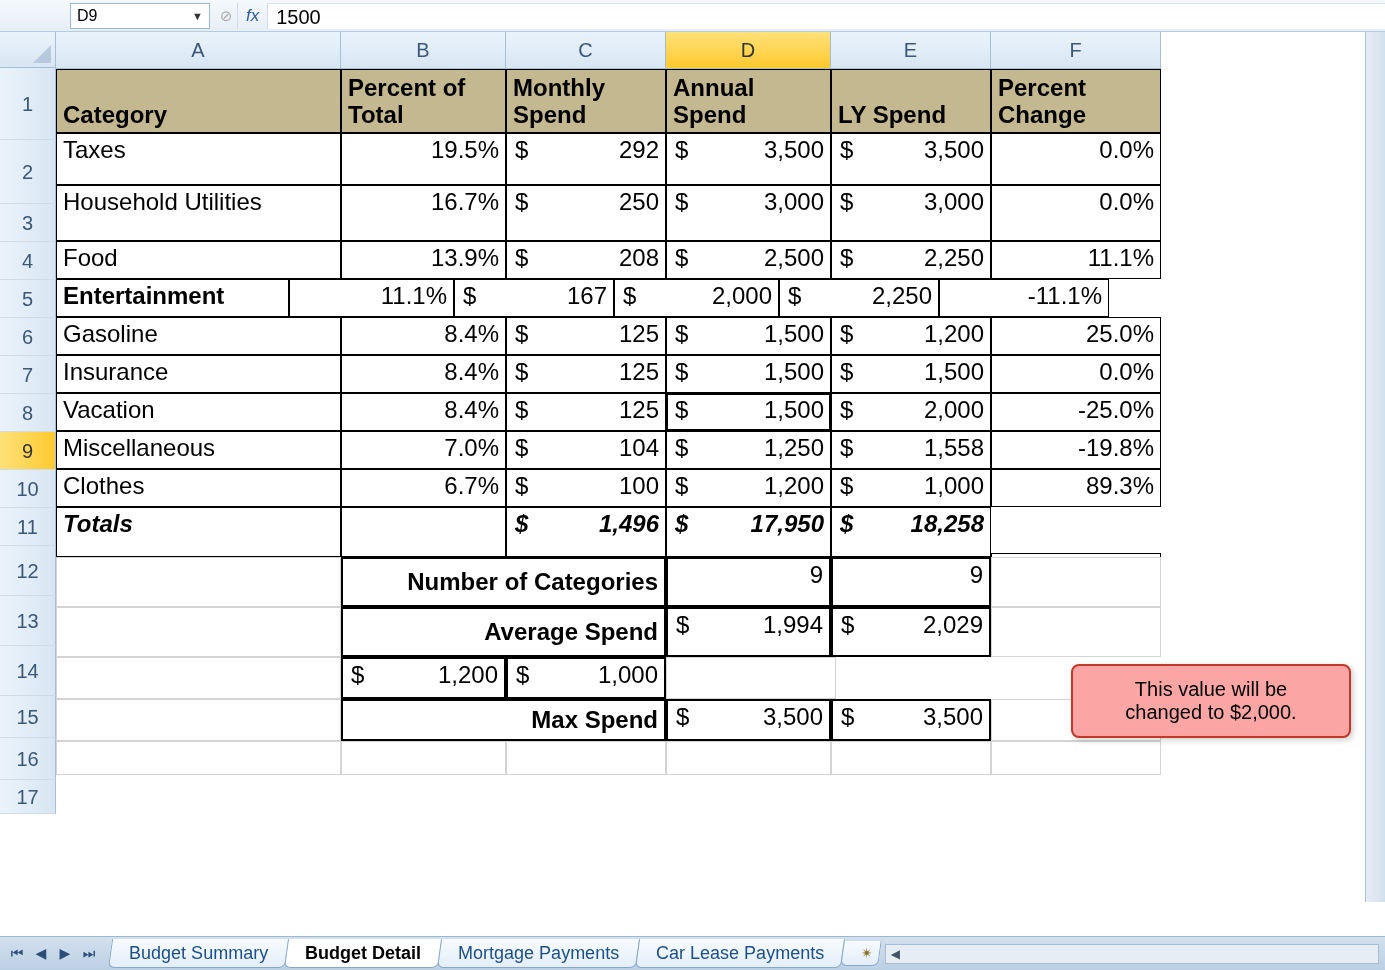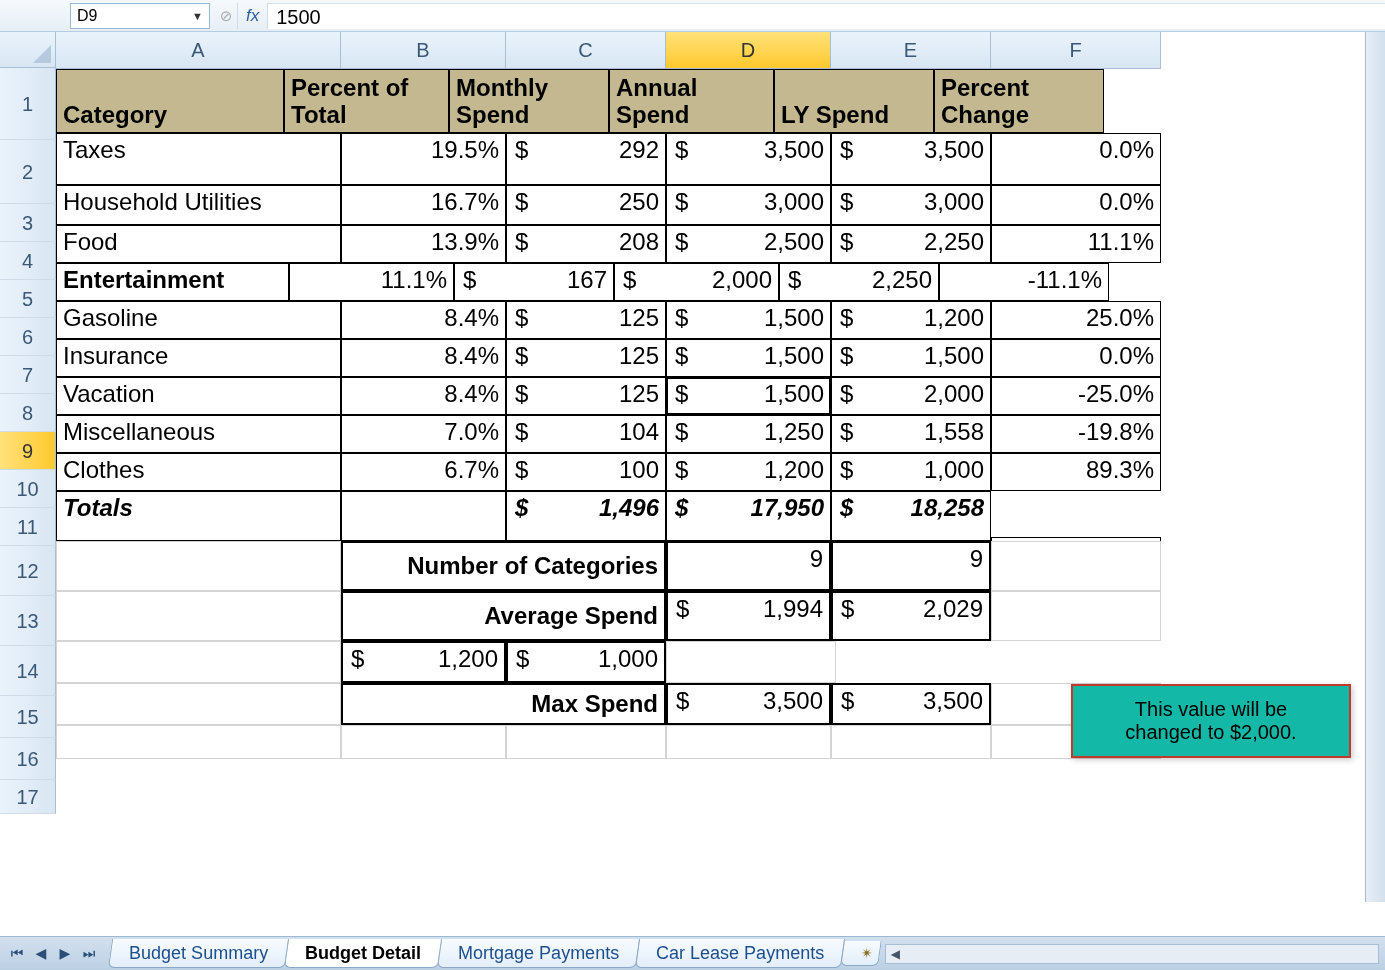--- a/index.html
+++ b/index.html
@@ -222,25 +222,25 @@
     height: 20px;
     background: #e6edf5;
     border: 1px solid #a8bed6;
     display:flex;
     align-items:center;
   }
   .hscroll .arrow { width:18px; text-align:center; color:#456; font-size:12px; }
   .callout {
     position: absolute;
     right: 34px;
-    top: 684px;
+    top: 664px;
     width: 280px;
-    background: #14b8a6;
+    background: #fca5a5;
     border: 2px solid #c0392b;
-    border-radius: 0;
+    border-radius: 8px;
     padding: 12px 14px;
     text-align: center;
     font-size: 20px;
     box-shadow: 2px 2px 6px rgba(0,0,0,.2);
     z-index: 20;
   }
   svg.arrow-svg {
     position:absolute;
     pointer-events:none;
     z-index: 15;
@@ -297,21 +297,21 @@
     <div class="header-row" id="col-heads">
         <div class="col-head" style="width: 285px;">A</div>
         <div class="col-head" style="width: 165px;">B</div>
         <div class="col-head" style="width: 160px;">C</div>
         <div class="col-head active" style="width: 165px;">D</div>
         <div class="col-head" style="width: 160px;">E</div>
         <div class="col-head" style="width: 170px;">F</div>
       </div>
     <div class="data-rows" id="data-rows">
         <div class="row" style="height:64px">
-          <div class="hdr" style="width:228px">Category</div>
+          <div class="hdr" style="width:285px">Category</div>
           <div class="hdr" style="width:165px">Percent of Total</div>
           <div class="hdr" style="width:160px">Monthly Spend</div>
           <div class="hdr" style="width:165px">Annual Spend</div>
           <div class="hdr" style="width:160px">LY Spend</div>
           <div class="hdr" style="width:170px">Percent Change</div>
         </div>
         <div class="row" style="height:52px">
           <div class="dcell" style="width:285px;text-align:left;">Taxes</div>
           <div class="dcell" style="width:165px;text-align:right;">19.5%</div>
           <div class="dcell money" style="width:160px;">
@@ -321,21 +321,21 @@
           <div class="dcell money" style="width:165px;">
             <span class="sym">$</span>
             <span class="val">3,500</span>
           </div>
           <div class="dcell money" style="width:160px;">
             <span class="sym">$</span>
             <span class="val">3,500</span>
           </div>
           <div class="dcell" style="width:170px;text-align:right;">0.0%</div>
         </div>
-        <div class="row" style="height:40px">
+        <div class="row" style="height:56px">
           <div class="dcell" style="width:285px;text-align:left;">Household Utilities</div>
           <div class="dcell" style="width:165px;text-align:right;">16.7%</div>
           <div class="dcell money" style="width:160px;">
             <span class="sym">$</span>
             <span class="val">250</span>
           </div>
           <div class="dcell money" style="width:165px;">
             <span class="sym">$</span>
             <span class="val">3,000</span>
           </div>

